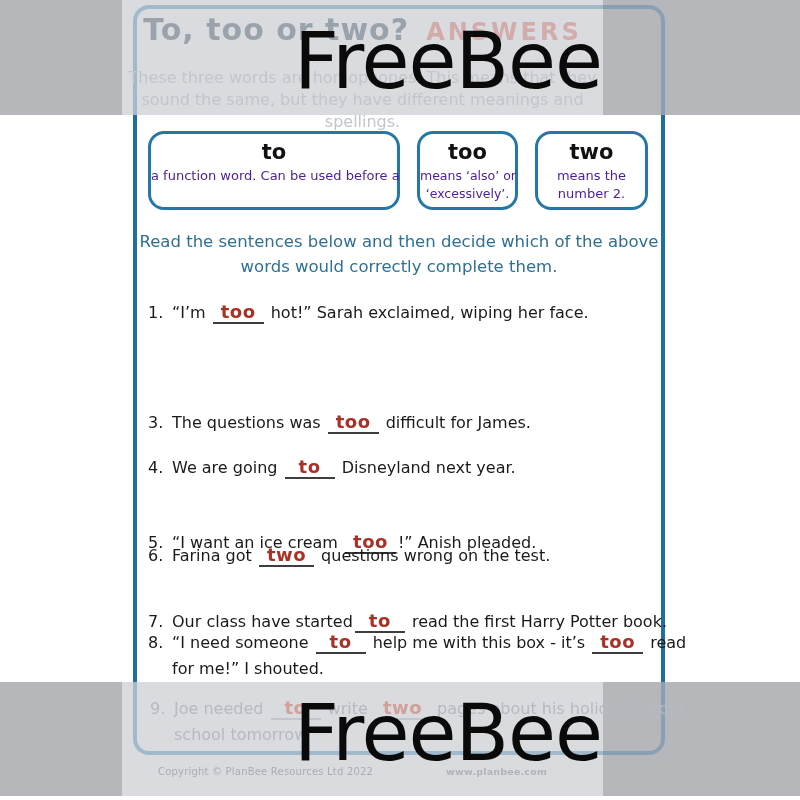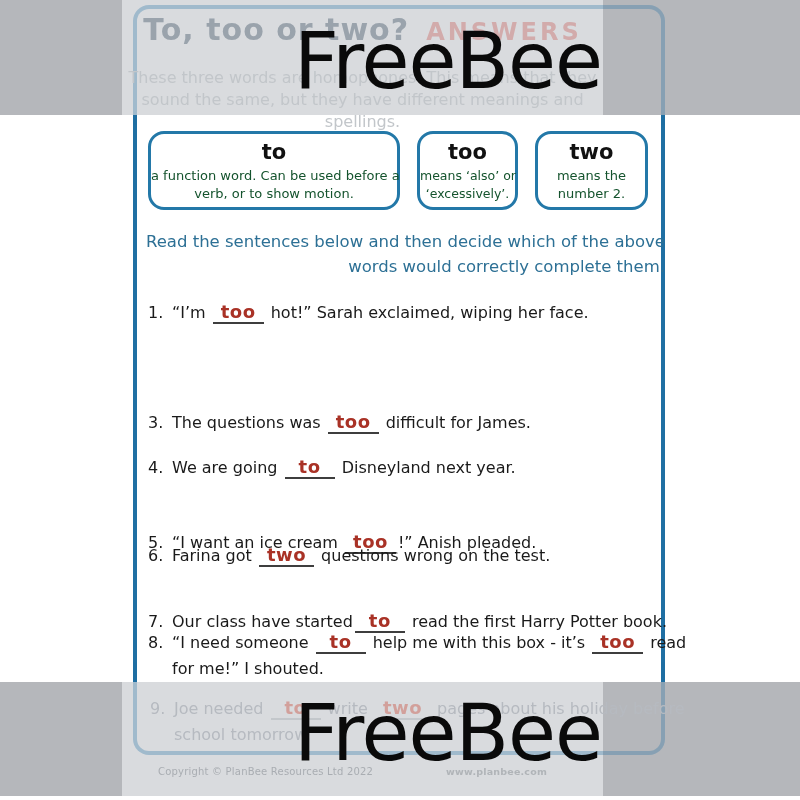--- a/index.html
+++ b/index.html
@@ -6,27 +6,27 @@
   .canvas{position:relative;width:800px;height:800px;background:#ffffff;overflow:hidden;
           font-family:"DejaVu Sans","Liberation Sans",sans-serif;color:#1a1a1a;}
 
   
   .page-frame{position:absolute;left:133px;top:5px;width:532px;height:750px;box-sizing:border-box;
               border:4px solid #1f6fa3;border-radius:16px;background:#ffffff;z-index:1;}
 
   .defbox{position:absolute;top:131px;height:79px;box-sizing:border-box;background:#fff;
           border:3px solid #2378a8;border-radius:16px;text-align:center;z-index:2;}
   .defbox .word{font-weight:bold;font-size:21px;line-height:30px;margin-top:3px;color:#111;}
-  .defbox .meaning{font-size:13px;line-height:18px;color:#14532d;white-space:nowrap;}
+  .defbox .meaning{font-size:13px;line-height:18px;color:#4c1d95;white-space:nowrap;}
   .def-0{left:148px;width:252px;}
   .def-1{left:417px;width:101px;}
   .def-1 .meaning{font-size:12.5px;}
   .def-2{left:535px;width:113px;}
 
-  .instruction{position:absolute;top:229px;left:133px;width:532px;text-align:right;z-index:2;
+  .instruction{position:absolute;top:229px;left:133px;width:532px;text-align:center;z-index:2;
                color:#2d7095;font-size:16.5px;line-height:25px;}
 
   #sentences .sentence{position:absolute;left:148px;width:516px;font-size:16px;z-index:2;}
   .s-line{line-height:26px;white-space:nowrap;}
   .s-line.cont{padding-left:24px;}
   .num{display:inline-block;width:24px;}
   .blank{display:inline-block;min-width:34px;padding:0 8px;margin:0 2px;text-align:center;
          border-bottom:2.5px solid #3e3e3e;line-height:1.05;}
   .ans{color:#a93226;font-weight:bold;font-size:18px;letter-spacing:0.5px;}
 
@@ -67,21 +67,20 @@
 <body>
 
 <div class="canvas">
 
   <div class="page-frame"></div>
 
   <div id="defs">
       <div class="defbox def-0">
         <div class="word">to</div>
         <div class="meaning">a function word. Can be used before a</div>
-        <div class="meaning">verb, or to show motion.</div>
       </div>
       <div class="defbox def-1">
         <div class="word">too</div>
         <div class="meaning">means ‘also’ or</div>
         <div class="meaning">‘excessively’.</div>
       </div>
       <div class="defbox def-2">
         <div class="word">two</div>
         <div class="meaning">means the</div>
         <div class="meaning">number 2.</div>

